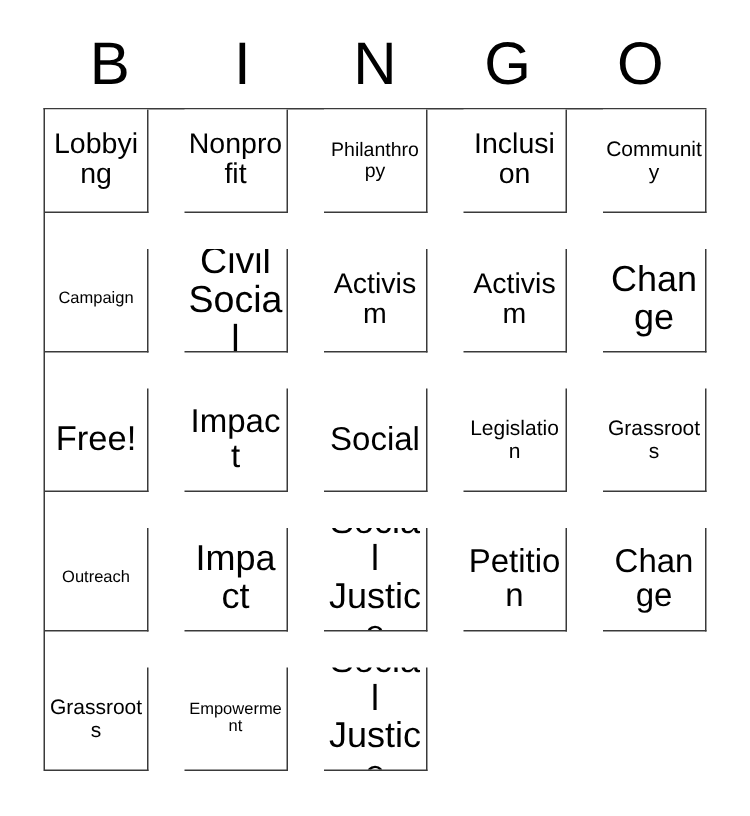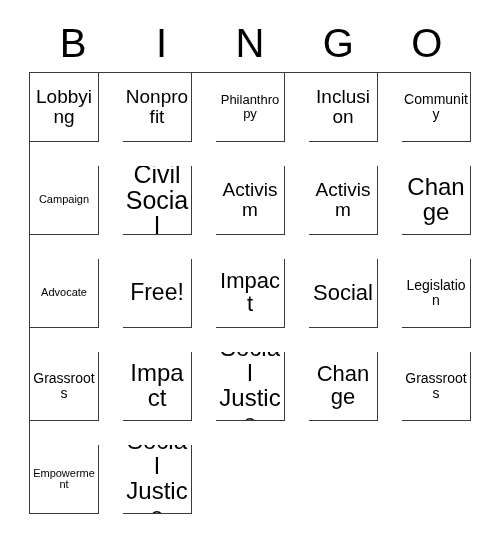--- a/index.html
+++ b/index.html
@@ -133,42 +133,45 @@
       <div class="bingo-cell">
         <span class="cell-text fs-l">Activism</span>
       </div>
       <div class="bingo-cell">
         <span class="cell-text fs-l">Activism</span>
       </div>
       <div class="bingo-cell">
         <span class="cell-text fs-xxl">Change</span>
       </div>
       <div class="bingo-cell">
-        <span class="cell-text fs-m">Advocate</span>
-      </div>
-      <div class="bingo-cell">
         <span class="cell-text fs-free">Free!</span>
       </div>
       <div class="bingo-cell">
         <span class="cell-text fs-xl">Impact</span>
       </div>
       <div class="bingo-cell">
         <span class="cell-text fs-xl">Social</span>
       </div>
       <div class="bingo-cell">
         <span class="cell-text fs-s">Legislation</span>
       </div>
       <div class="bingo-cell">
         <span class="cell-text fs-s">Grassroots</span>
       </div>
       <div class="bingo-cell">
+        <span class="cell-text fs-m">Outreach</span>
+      </div>
+      <div class="bingo-cell">
         <span class="cell-text fs-xxl">Impact</span>
       </div>
       <div class="bingo-cell">
         <span class="cell-text fs-xxl">Social Justice</span>
+      </div>
+      <div class="bingo-cell">
+        <span class="cell-text fs-xl">Petition</span>
       </div>
       <div class="bingo-cell">
         <span class="cell-text fs-xl">Change</span>
       </div>
       <div class="bingo-cell">
         <span class="cell-text fs-s">Grassroots</span>
       </div>
       <div class="bingo-cell">
         <span class="cell-text fs-xxs">Empowerment</span>
       </div>

